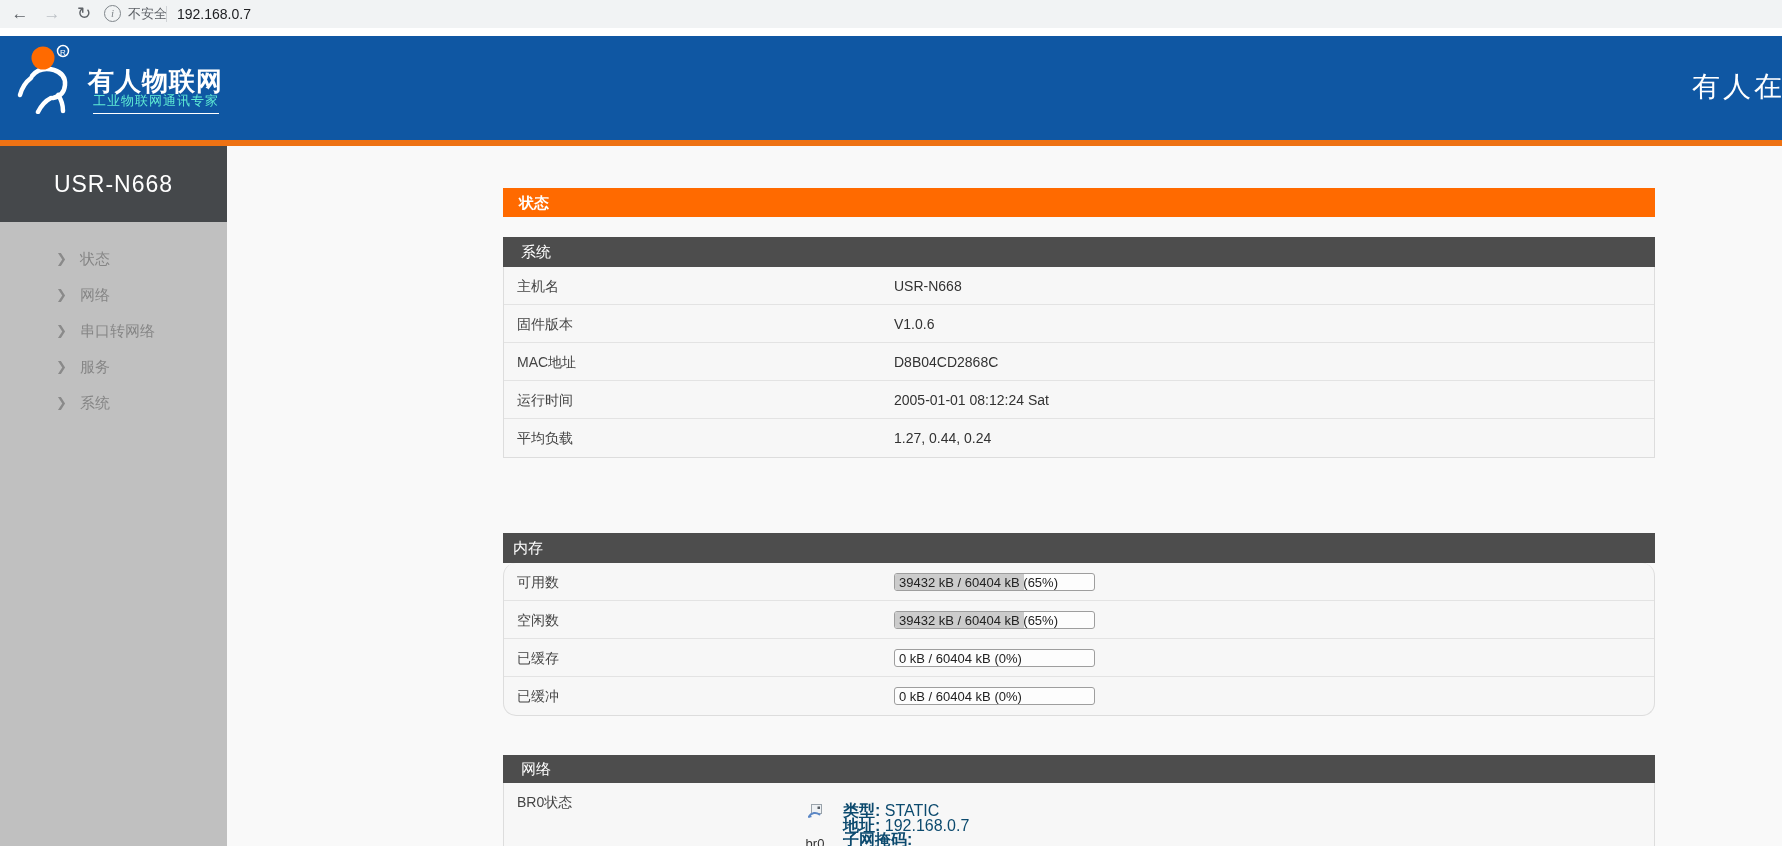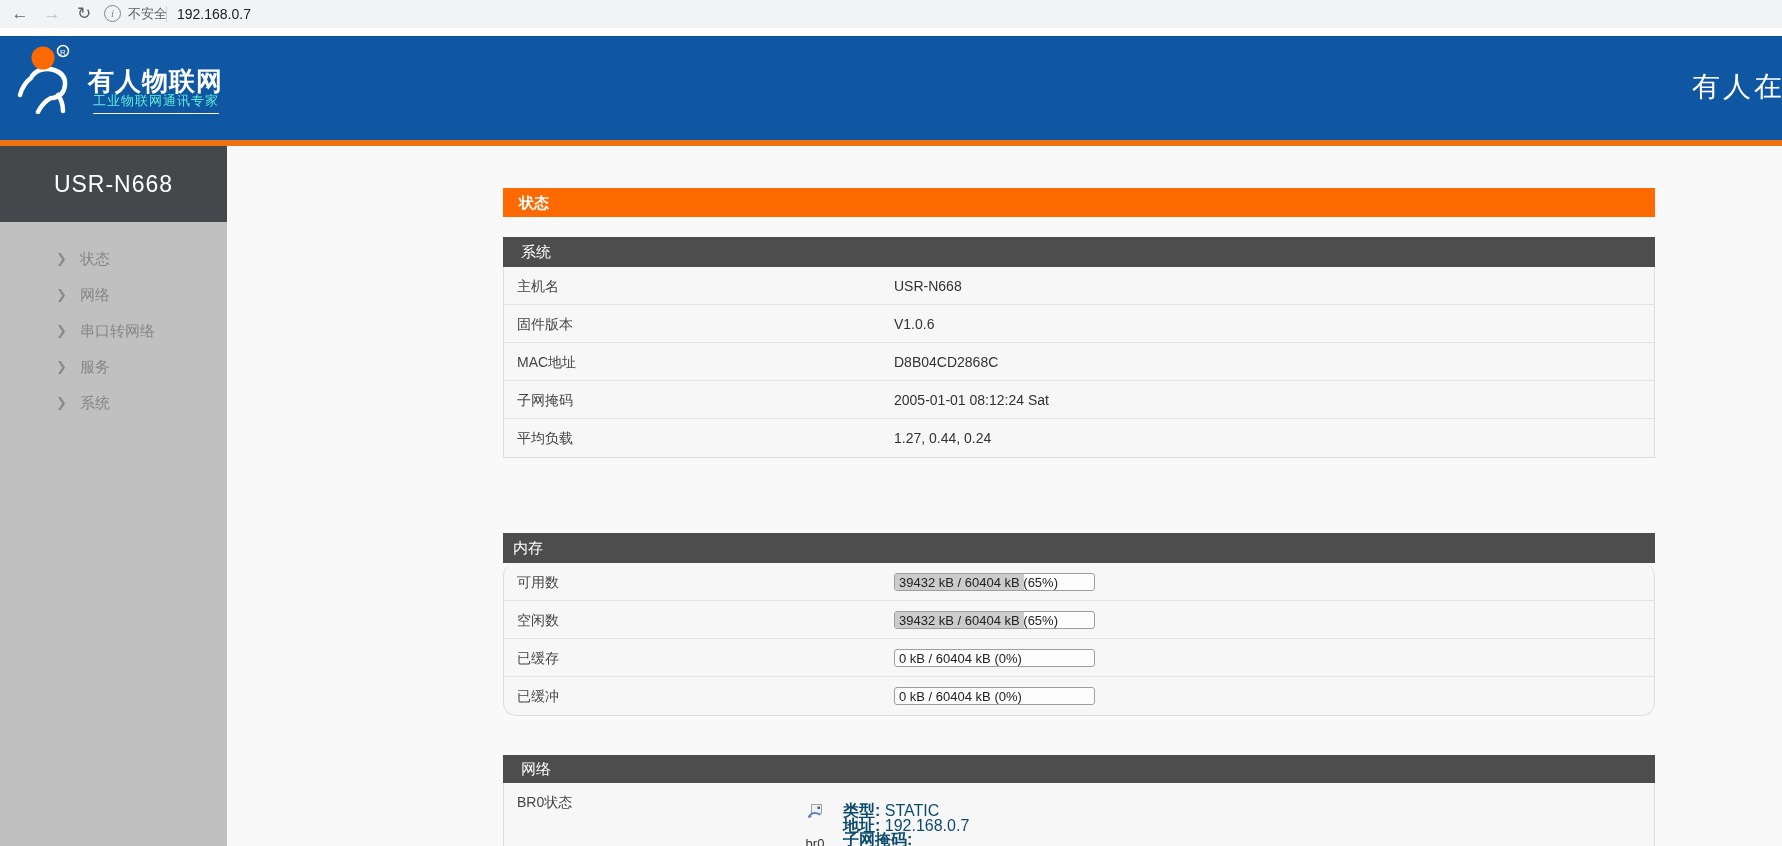--- a/index.html
+++ b/index.html
@@ -129,21 +129,21 @@
       </div>
       <div class="trow">
         <span class="t-label">固件版本</span>
         <span class="t-value">V1.0.6</span>
       </div>
       <div class="trow">
         <span class="t-label">MAC地址</span>
         <span class="t-value">D8B04CD2868C</span>
       </div>
       <div class="trow">
-        <span class="t-label">子网掩码</span>
+        <span class="t-label">运行时间</span>
         <span class="t-value">2005-01-01 08:12:24 Sat</span>
       </div>
       <div class="trow">
         <span class="t-label">平均负载</span>
         <span class="t-value">1.27, 0.44, 0.24</span>
       </div>
     </div>
 
     <div class="sec-hd" style="top:533px;padding-left:10px;">内存</div>
     <div class="sec-body" style="top:563px;border-radius:13px;">

